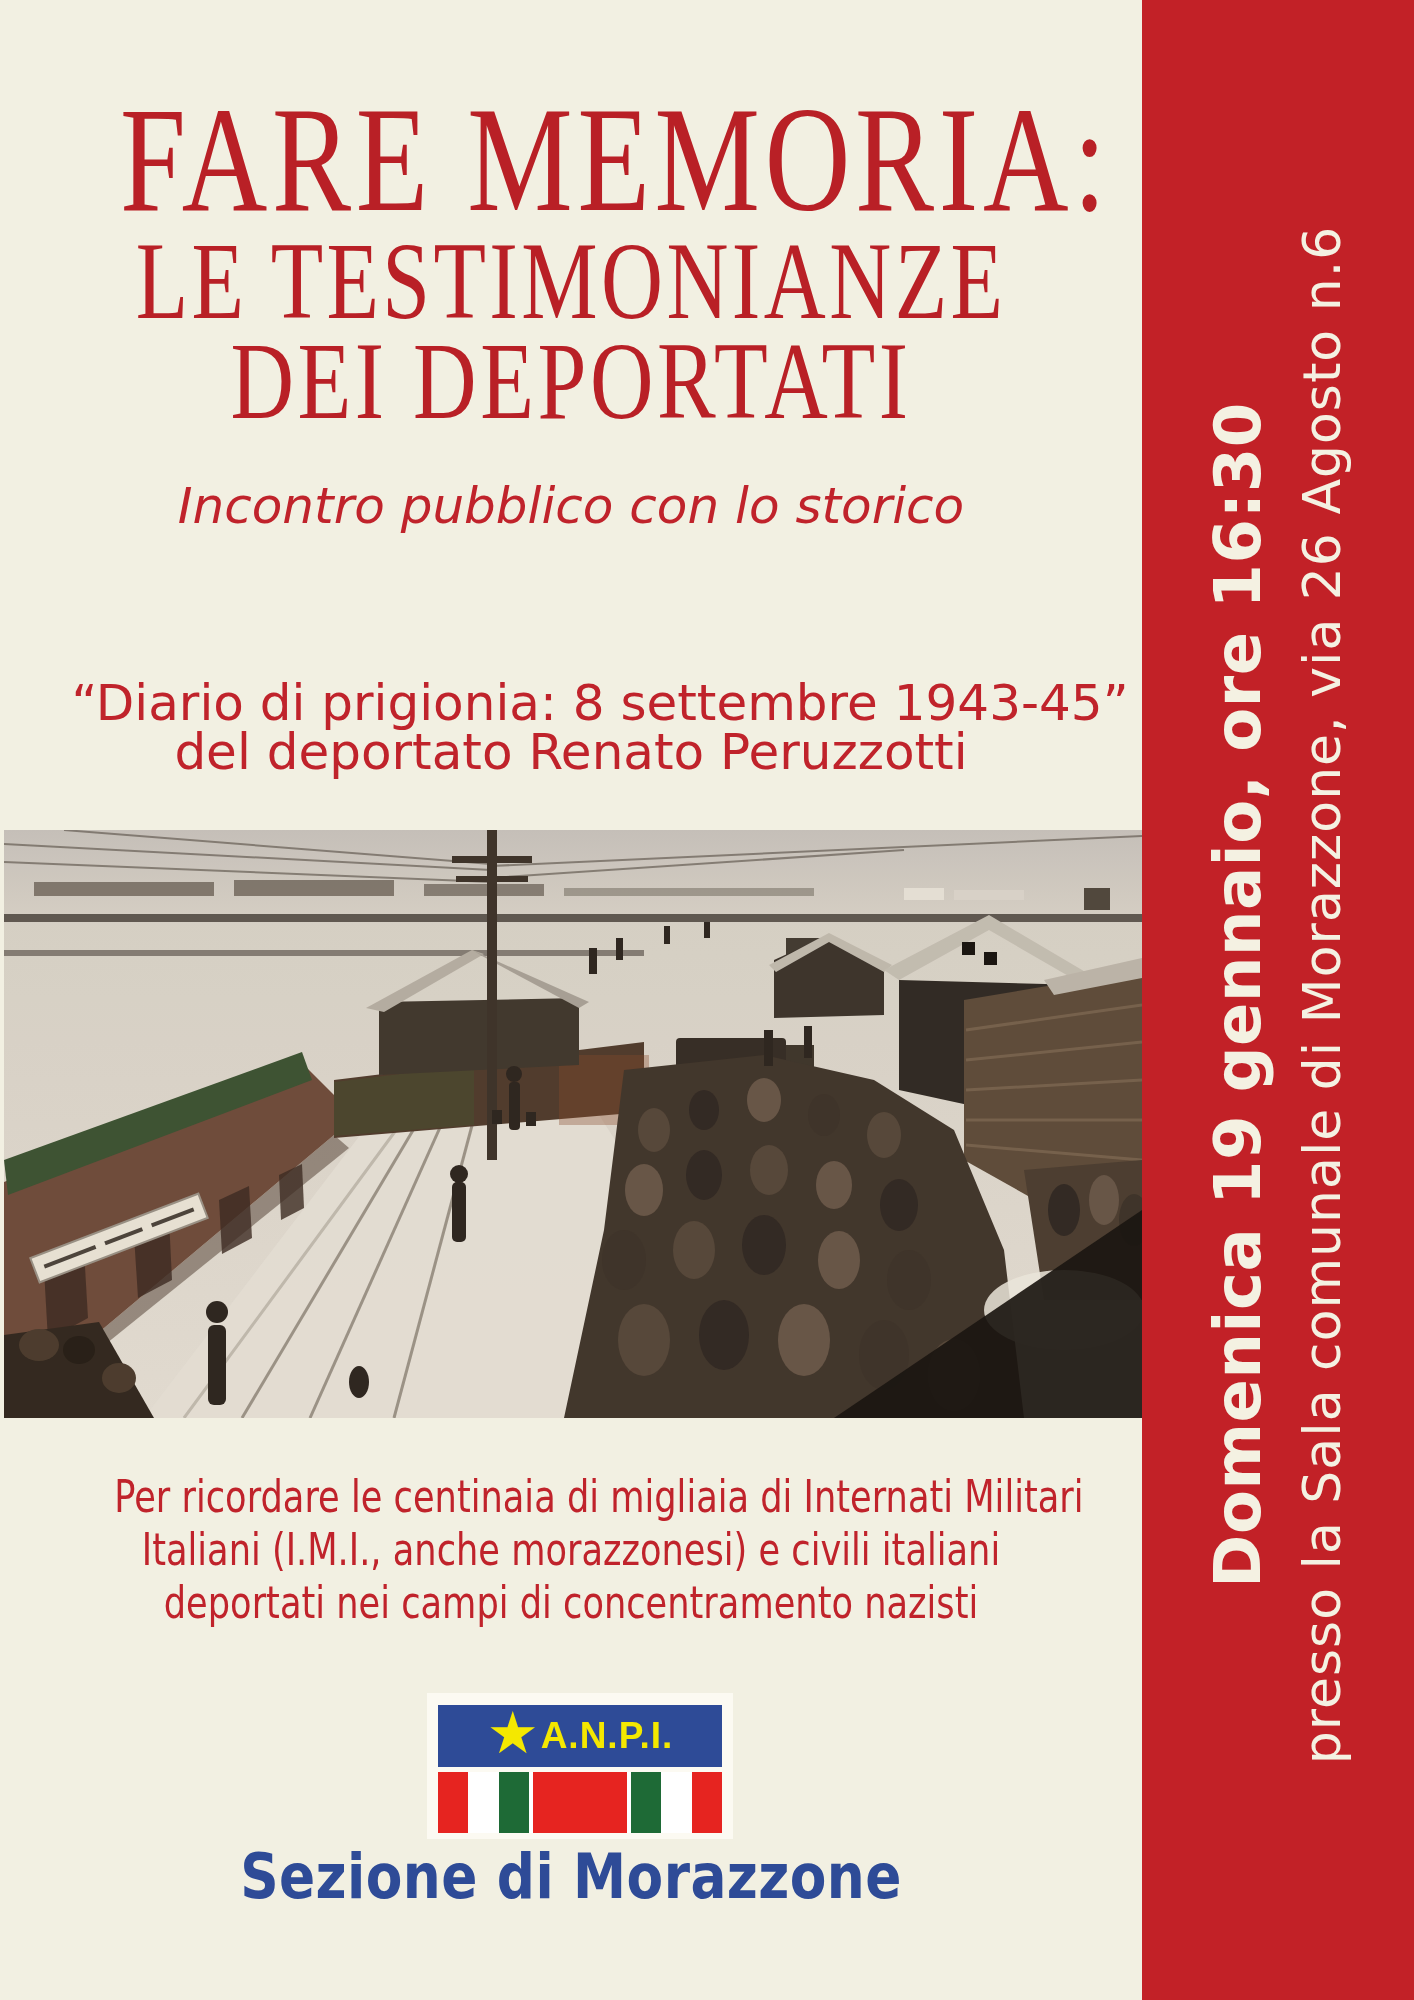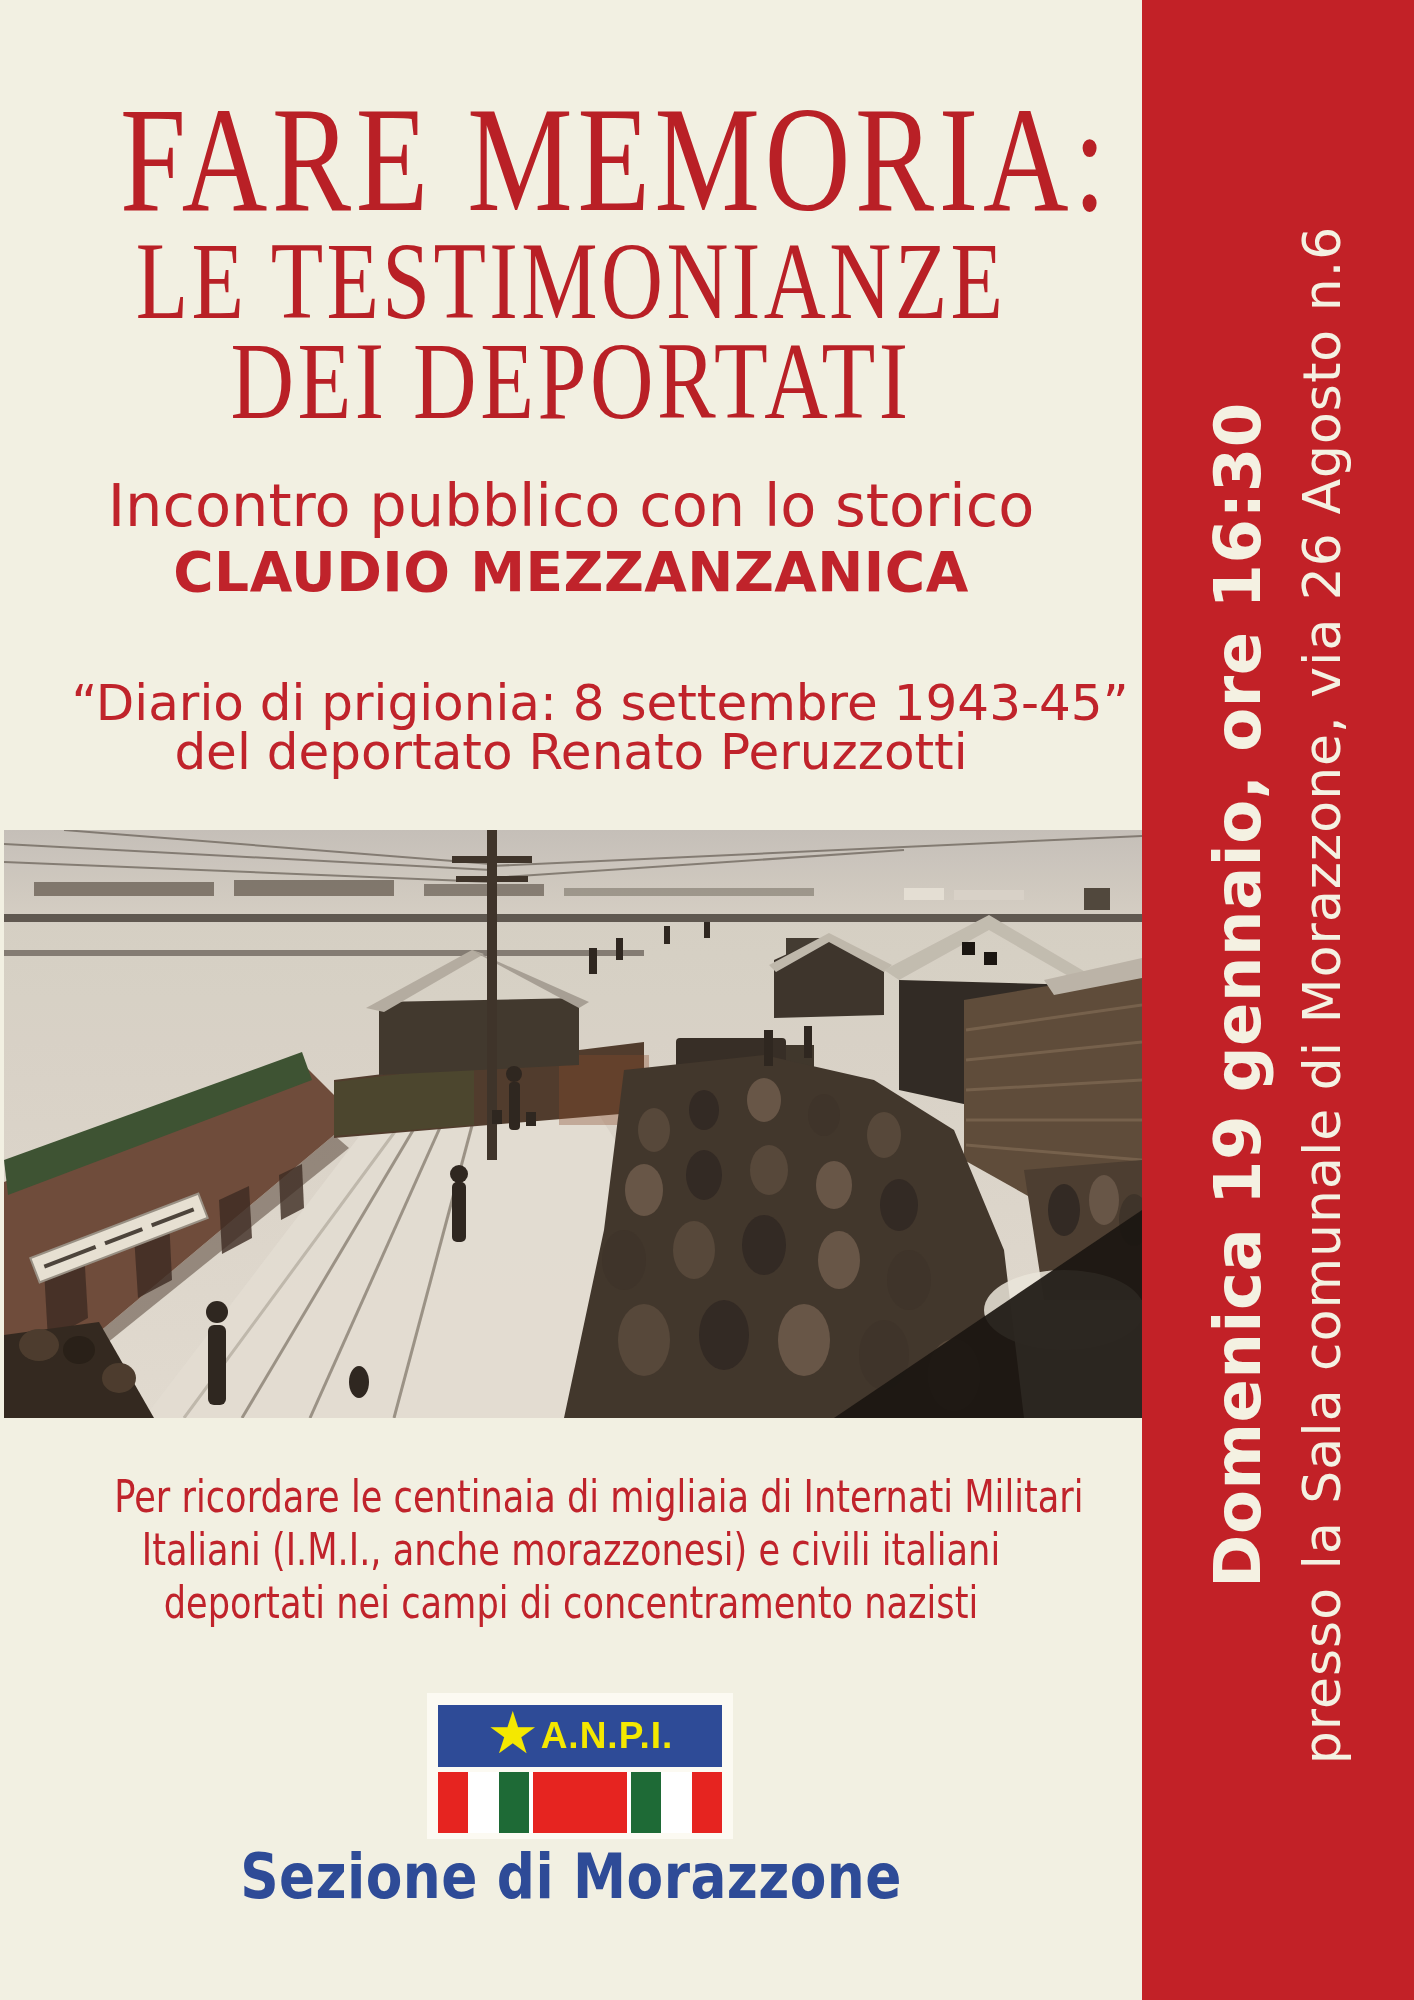--- a/index.html
+++ b/index.html
@@ -14,21 +14,21 @@
   .cline{position:absolute;left:0;width:100%;text-align:center;white-space:nowrap;}
 
   
   .title{color:var(--title_red,#b92026);font-family:"Liberation Serif", serif;font-weight:400;}
   .t1{top:84px;font-size:150px;line-height:150px;letter-spacing:.04em;transform:scaleX(.79);}
   .t2{top:226px;font-size:110px;line-height:110px;letter-spacing:.04em;transform:scaleX(.78);}
   .t3{top:326px;font-size:110px;line-height:110px;letter-spacing:.04em;transform:scaleX(.80);}
 
   
   .intro{color:var(--text_red,#c0232b);}
-  .i1{top:481px;font-size:59px;line-height:50px;}
+  .i1{top:481px;font-size:50px;line-height:50px;font-style:italic;}
   .i2{top:545px;font-size:55px;line-height:55px;font-weight:bold;letter-spacing:.5px;}
   .i3{top:613px;font-size:50px;line-height:50px;}
   .i4{top:678px;font-size:50px;line-height:50px;margin-left:29px;}
   .i5{top:727px;font-size:50px;line-height:50px;}
 
   .photo{position:absolute;left:4px;top:830px;width:1138px;height:588px;}
   .photo svg{display:block;width:100%;height:100%;}
 
   .memorial{top:1470px;font-size:44px;line-height:53px;color:var(--text_red,#c0232b);transform:scaleX(.8);}
 
@@ -61,21 +61,20 @@
 
 <div class="poster">
 
   <div class="main">
 
     <div class="cline title t1">FARE MEMORIA:</div>
     <div class="cline title t2">LE TESTIMONIANZE</div>
     <div class="cline title t3">DEI DEPORTATI</div>
 
     <div class="cline intro i1">Incontro pubblico con lo storico</div>
-    <div class="cline intro i2">CLAUDIO MEZZANZANICA</div>
     <div class="cline intro i4">“Diario di prigionia: 8 settembre 1943-45”</div>
     <div class="cline intro i5">del deportato Renato Peruzzotti</div>
 
     <div class="photo">
       <svg viewBox="0 0 1138 588" preserveAspectRatio="none" role="img" aria-label="black-and-white historical photo of a deportation camp street with barracks, telegraph pole and a column of prisoners">
         <defs>
           <linearGradient id="sky" x1="0" y1="0" x2="0" y2="1">
             <stop offset="0" stop-color="#c9c6bf"></stop>
               <stop offset="1" stop-color="#dad6cc"></stop>
           </linearGradient>

